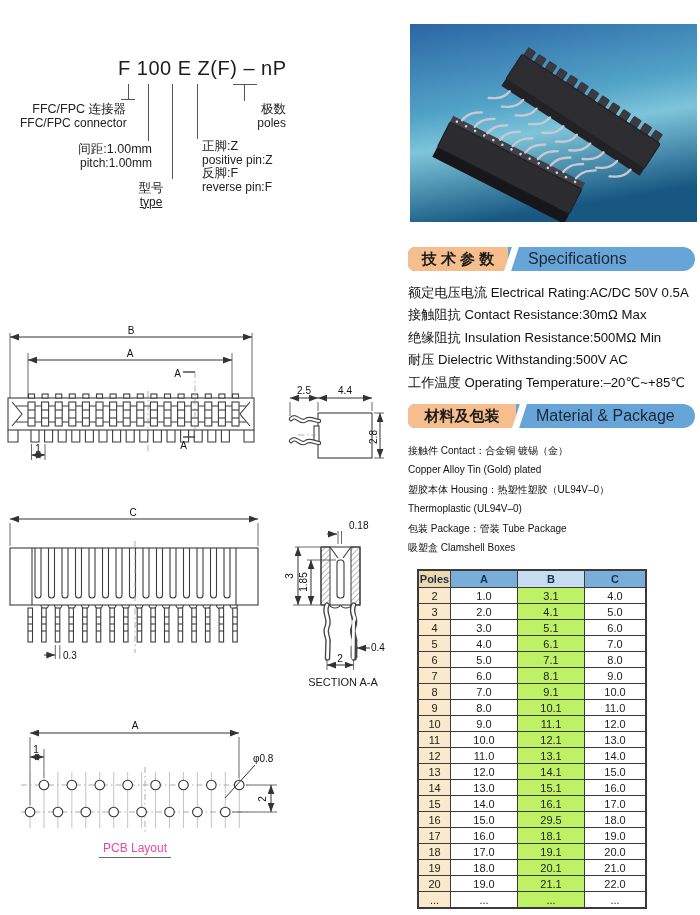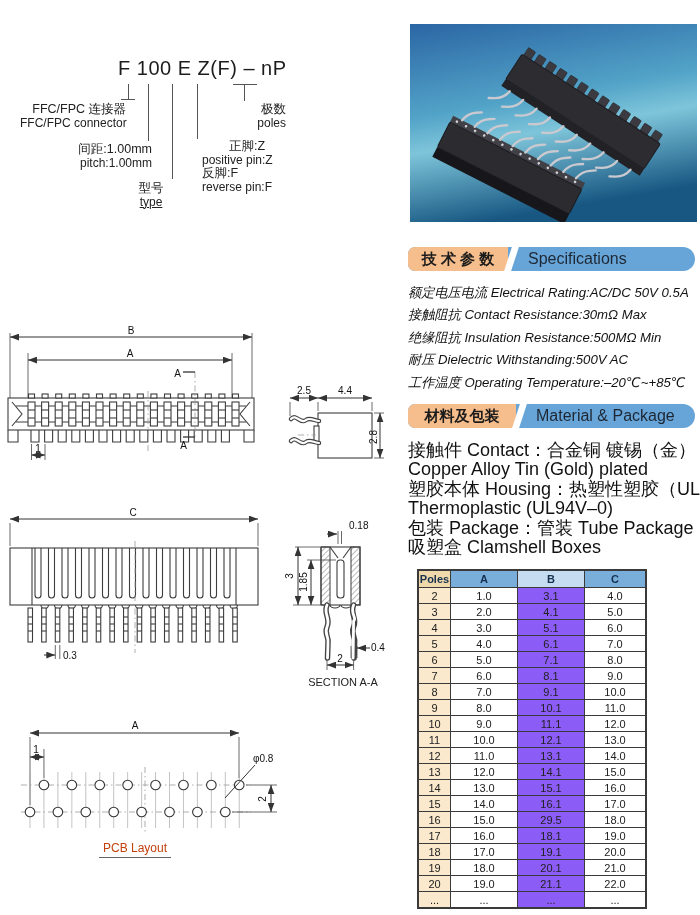--- a/index.html
+++ b/index.html
@@ -13,43 +13,43 @@
   .pn-lbl .cn{font-size:12.5px;}
   
   .sect{position:absolute;width:287px;}
   .bar{position:relative;height:24px;}
   .bar-blue{position:absolute;left:0;top:0;right:0;bottom:0;background:#67A5D9;border-radius:7px 12px 12px 7px;}
   .bar-orange{position:absolute;left:0;top:0;height:100%;background:#F6BE8C;border-radius:7px 0 0 7px;}
   .bar-gap{position:absolute;top:0;height:100%;width:7px;background:#fff;transform:skewX(-18deg);}
   .bar-cn{position:absolute;left:0;top:0;height:32px;line-height:24px;font-size:15px;font-weight:bold;color:#1b1b1b;text-align:center;}
   .bar-en{position:absolute;top:0;height:24px;line-height:24px;font-size:16px;color:#1d2733;}
   .sect-list{margin-top:11px;}
-  .spec-line{font-size:13.2px;line-height:22.4px;color:#111;white-space:nowrap;font-style:italic;}
-  .mat-line{font-size:18px;line-height:19.4px;color:#111;white-space:nowrap;}
+  .spec-line{font-size:13.2px;line-height:22.4px;color:#111;white-space:nowrap;}
+  .mat-line{font-size:10px;line-height:19.4px;color:#111;white-space:nowrap;}
   
   table.dim{position:absolute;left:417px;top:569px;border-collapse:collapse;font-size:11px;}
   table.dim th,table.dim td{border:1px solid #3a3a3a;text-align:center;padding:0;}
   table.dim{border:2px solid #3a3a3a;}
   table.dim th{height:16px;font-weight:bold;color:#16304e;}
   table.dim td{height:15px;color:#222;}
   th.c-poles{width:31px;background:#EFD8A9;color:#333;}
   th.c-a{width:66px;background:#79AEDB;}
   th.c-b{width:66px;background:#C5DCF1;}
   th.c-c{width:60px;background:#79AEDB;}
   td.c-poles{background:#FAE9CC;}
-  td.c-b{background:#8b5cf6;}
+  td.c-b{background:#bef264;}
   
   svg .dim{stroke:#333;stroke-width:1;fill:none;}
   svg .ext{stroke:#444;stroke-width:.8;fill:none;}
   svg .ln{stroke:#3d3d3d;stroke-width:1.1;fill:none;}
   svg .lnf{fill:#fff;stroke:#3d3d3d;stroke-width:1.1;}
   svg text.d{font-size:10px;fill:#111;}
   svg .cl{stroke:#999;stroke-width:.8;stroke-dasharray:6 3 1.5 3;fill:none;}
   svg .grid{stroke:#aaa;stroke-width:.7;}
-  .pcb-label{position:absolute;left:99px;top:841px;font-size:12px;color:#c2410c;border-bottom:1px solid #666;padding:0 4px 2px 4px;}
+  .pcb-label{position:absolute;left:99px;top:841px;font-size:12px;color:#ec4899;border-bottom:1px solid #666;padding:0 4px 2px 4px;}
 </style>
 </head>
 <body>
 
 <div class="page">
 
   <div>
     <div class="pn-code">F 100 E Z(F) – nP</div>
 
     <div class="ld" style="left:128px;top:84px;width:1px;height:16px;"></div>
@@ -66,21 +66,21 @@
     </div>
     <div class="pn-lbl" style="left:58px;top:143px;width:94px;text-align:right;">
       <span class="cn" style="display:block;">间距:1.00mm</span>
       <span style="display:block;">pitch:1.00mm</span>
     </div>
     <div class="pn-lbl" style="left:128px;top:182px;width:46px;text-align:center;">
       <span class="cn" style="display:block;">型号</span>
       <span style="display:block;text-decoration:underline;">type</span>
     </div>
     <div class="pn-lbl" style="left:202px;top:140px;">
-      <span class="cn" style="display:block;margin-left:27px;">正脚:Z</span>
+      <span class="cn" style="display:block;">正脚:Z</span>
       <span style="display:block;">positive pin:Z</span>
       <span class="cn" style="display:block;">反脚:F</span>
       <span style="display:block;">reverse pin:F</span>
     </div>
     <div class="pn-lbl" style="left:230px;top:103px;width:56px;text-align:right;">
       <span class="cn" style="display:block;">极数</span>
       <span style="display:block;">poles</span>
     </div>
   </div>
 

